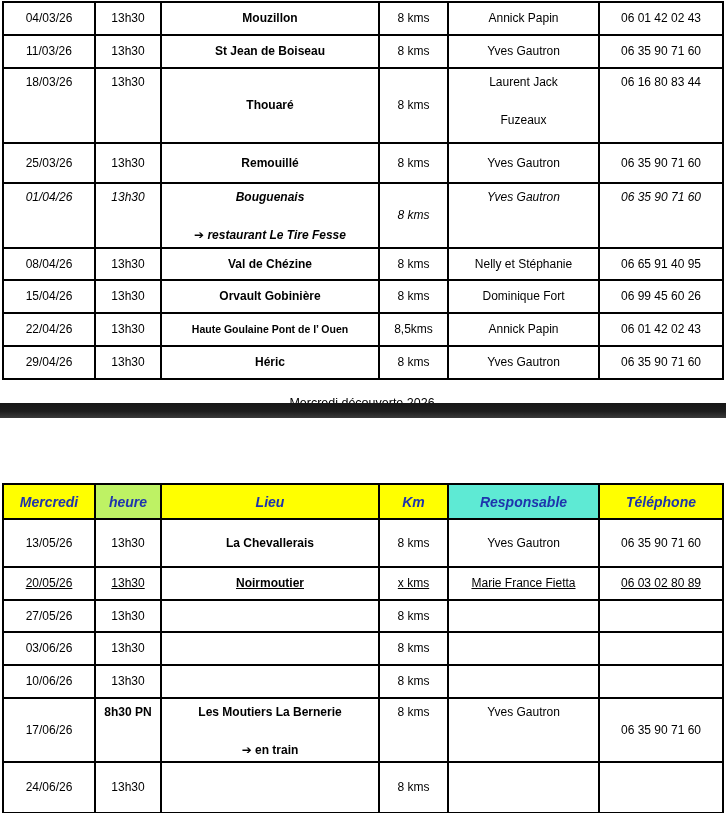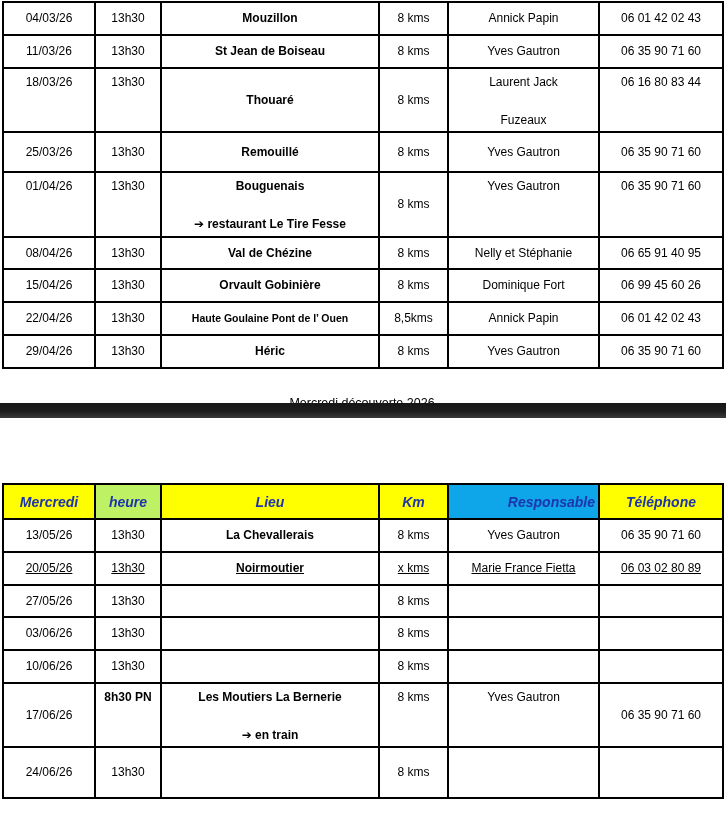--- a/index.html
+++ b/index.html
@@ -105,21 +105,21 @@
             <td class="col-km">
               <div class="line">8 kms</div>
             </td>
             <td class="col-responsable">
               <div class="line">Yves Gautron</div>
             </td>
             <td class="col-telephone">
               <div class="line">06 35 90 71 60</div>
             </td>
           </tr>
-          <tr style="height: 64px;">
+          <tr style="height: 75px;">
             <td class="col-mercredi va-top">
               <div class="line">18/03/26</div>
             </td>
             <td class="col-heure va-top">
               <div class="line">13h30</div>
             </td>
             <td class="col-lieu">
               <div class="line">Thouaré</div>
             </td>
             <td class="col-km">
@@ -147,21 +147,21 @@
             <td class="col-km">
               <div class="line">8 kms</div>
             </td>
             <td class="col-responsable">
               <div class="line">Yves Gautron</div>
             </td>
             <td class="col-telephone">
               <div class="line">06 35 90 71 60</div>
             </td>
           </tr>
-          <tr style="height: 65px;">
+          <tr style="height: 65px; font-style: italic;">
             <td class="col-mercredi va-top">
               <div class="line">01/04/26</div>
             </td>
             <td class="col-heure va-top">
               <div class="line">13h30</div>
             </td>
             <td class="col-lieu va-top">
               <div class="line">Bouguenais</div>
               <div class="line">&nbsp;</div>
               <div class="line">➔ restaurant Le Tire Fesse</div>
@@ -270,26 +270,26 @@
           <col style="width: 69px;">
           <col style="width: 151px;">
           <col style="width: 124px;">
         </colgroup>
         <thead>
           <tr>
             <th style="background: rgb(255, 255, 0); color: rgb(30, 52, 173);">Mercredi</th>
             <th style="background: #bef264; color: rgb(30, 52, 173);">heure</th>
             <th style="background: rgb(255, 255, 0); color: rgb(30, 52, 173);">Lieu</th>
             <th style="background: rgb(255, 255, 0); color: rgb(30, 52, 173);">Km</th>
-            <th style="background: #0ea5e9; color: rgb(30, 52, 173); text-align: right;">Responsable</th>
+            <th style="background: #5eead4; color: rgb(30, 52, 173);">Responsable</th>
             <th style="background: rgb(255, 255, 0); color: rgb(30, 52, 173);">Téléphone</th>
           </tr>
         </thead>
         <tbody>
-          <tr style="height: 33px;">
+          <tr style="height: 48px;">
             <td class="col-mercredi">
               <div class="line">13/05/26</div>
             </td>
             <td class="col-heure">
               <div class="line">13h30</div>
             </td>
             <td class="col-lieu">
               <div class="line">La Chevallerais</div>
             </td>
             <td class="col-km">

